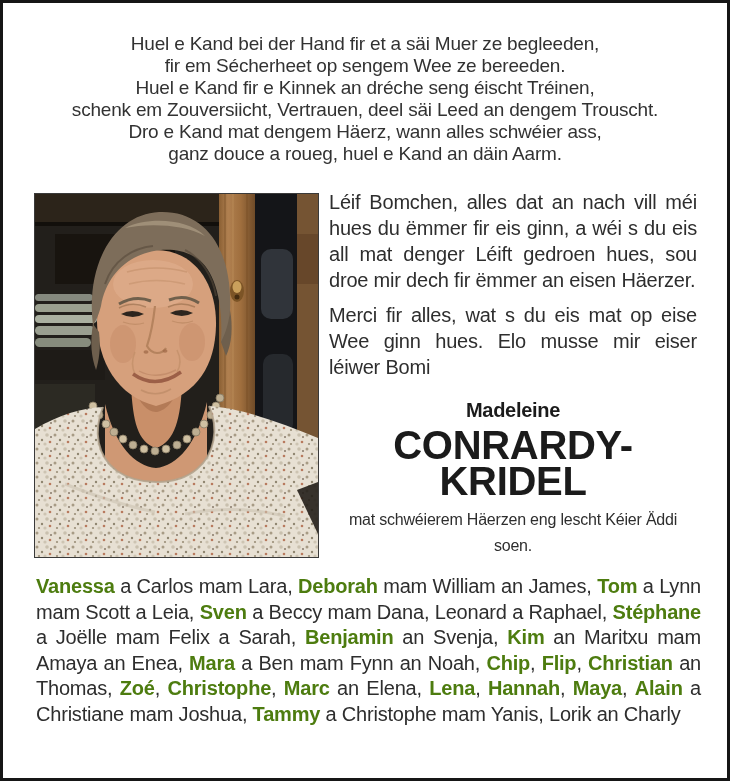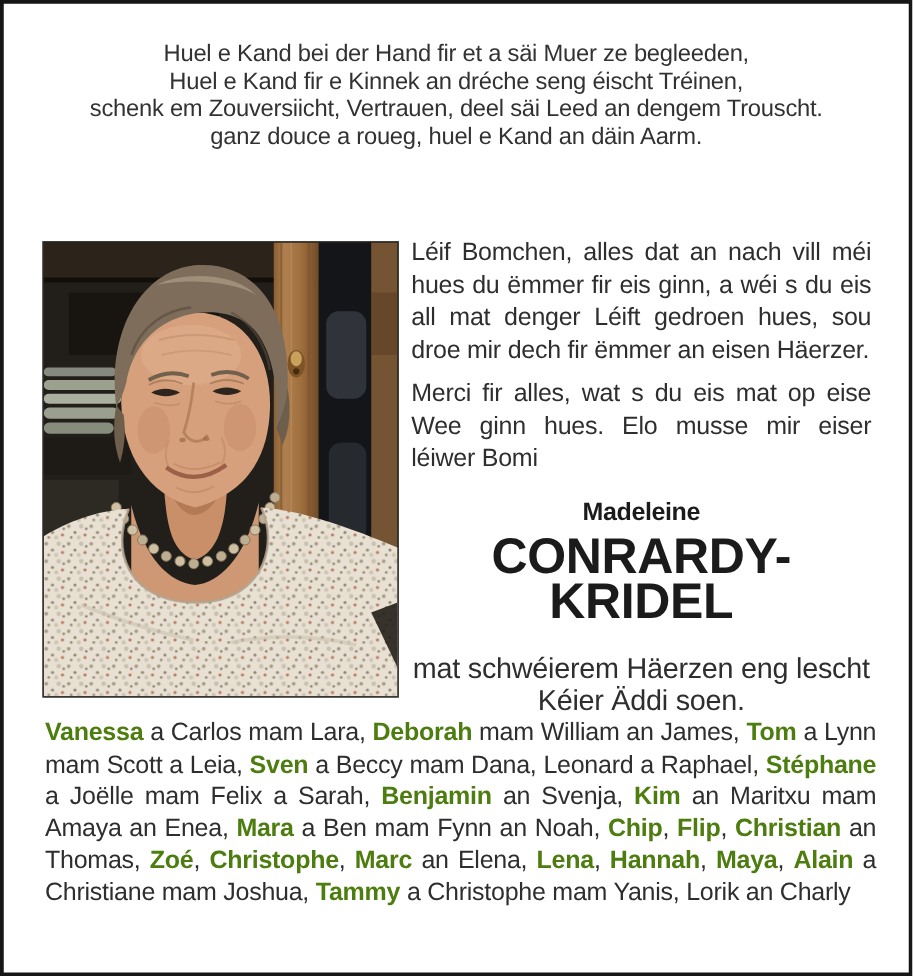--- a/index.html
+++ b/index.html
@@ -56,23 +56,23 @@
   .name-block {
     margin-top: 13px;
     text-align: center;
     font-weight: bold;
     color: #1b1b1b;
     letter-spacing: -0.3px;
   }
   .name-first { font-size: 20px; line-height: 34px; }
   .name-last  { font-size: 40px; line-height: 36px; }
   .closing {
-    margin-top: 22px;
+    margin-top: 8px;
     text-align: center;
-    font-size: 23px;
+    font-size: 16px;
     line-height: 26px;
   }
   .family {
     position: absolute;
     left: 33px;
     top: 571px;
     width: 665px;
     font-size: 20px;
     line-height: 25.5px;
     letter-spacing: -0.2px;
@@ -81,22 +81,24 @@
   }
   .family b { font-weight: bold; color: #4d7c0f; }
 </style>
 </head>
 <body>
 
 <div class="page">
 
   <div class="poem">
     <div>Huel e Kand bei der Hand fir et a säi Muer ze begleeden,</div>
+    <div>fir em Sécherheet op sengem Wee ze bereeden.</div>
     <div>Huel e Kand fir e Kinnek an dréche seng éischt Tréinen,</div>
     <div>schenk em Zouversiicht, Vertrauen, deel säi Leed an dengem Trouscht.</div>
+    <div>Dro e Kand mat dengem Häerz, wann alles schwéier ass,</div>
     <div>ganz douce a roueg, huel e Kand an däin Aarm.</div>
   </div>
 
   <div class="photo">
     <svg viewBox="0 0 283 363" preserveAspectRatio="none" aria-hidden="true">
       <defs>
         <linearGradient id="wood" x1="0" y1="0" x2="1" y2="0">
           <stop offset="0" stop-color="#8a5f33"></stop>
           <stop offset="0.25" stop-color="#b08050"></stop>
           <stop offset="0.6" stop-color="#a06f3e"></stop>

